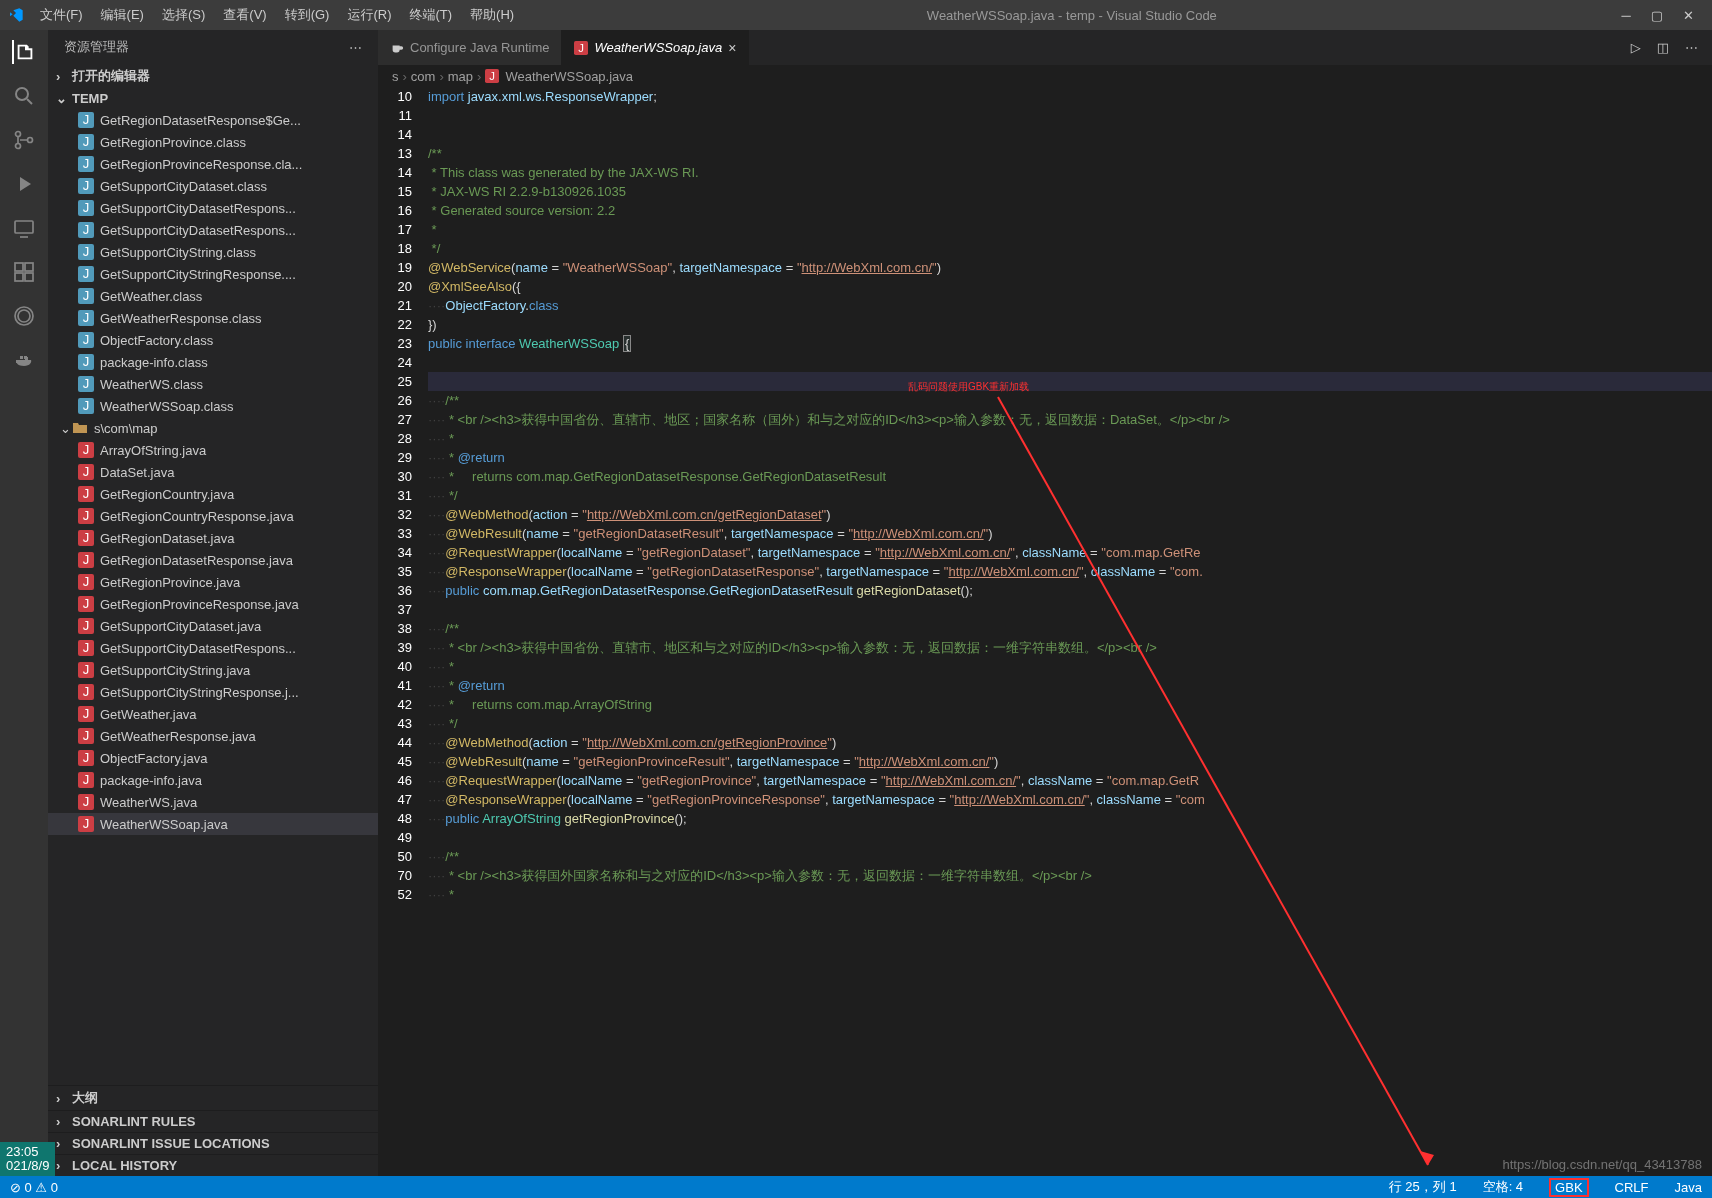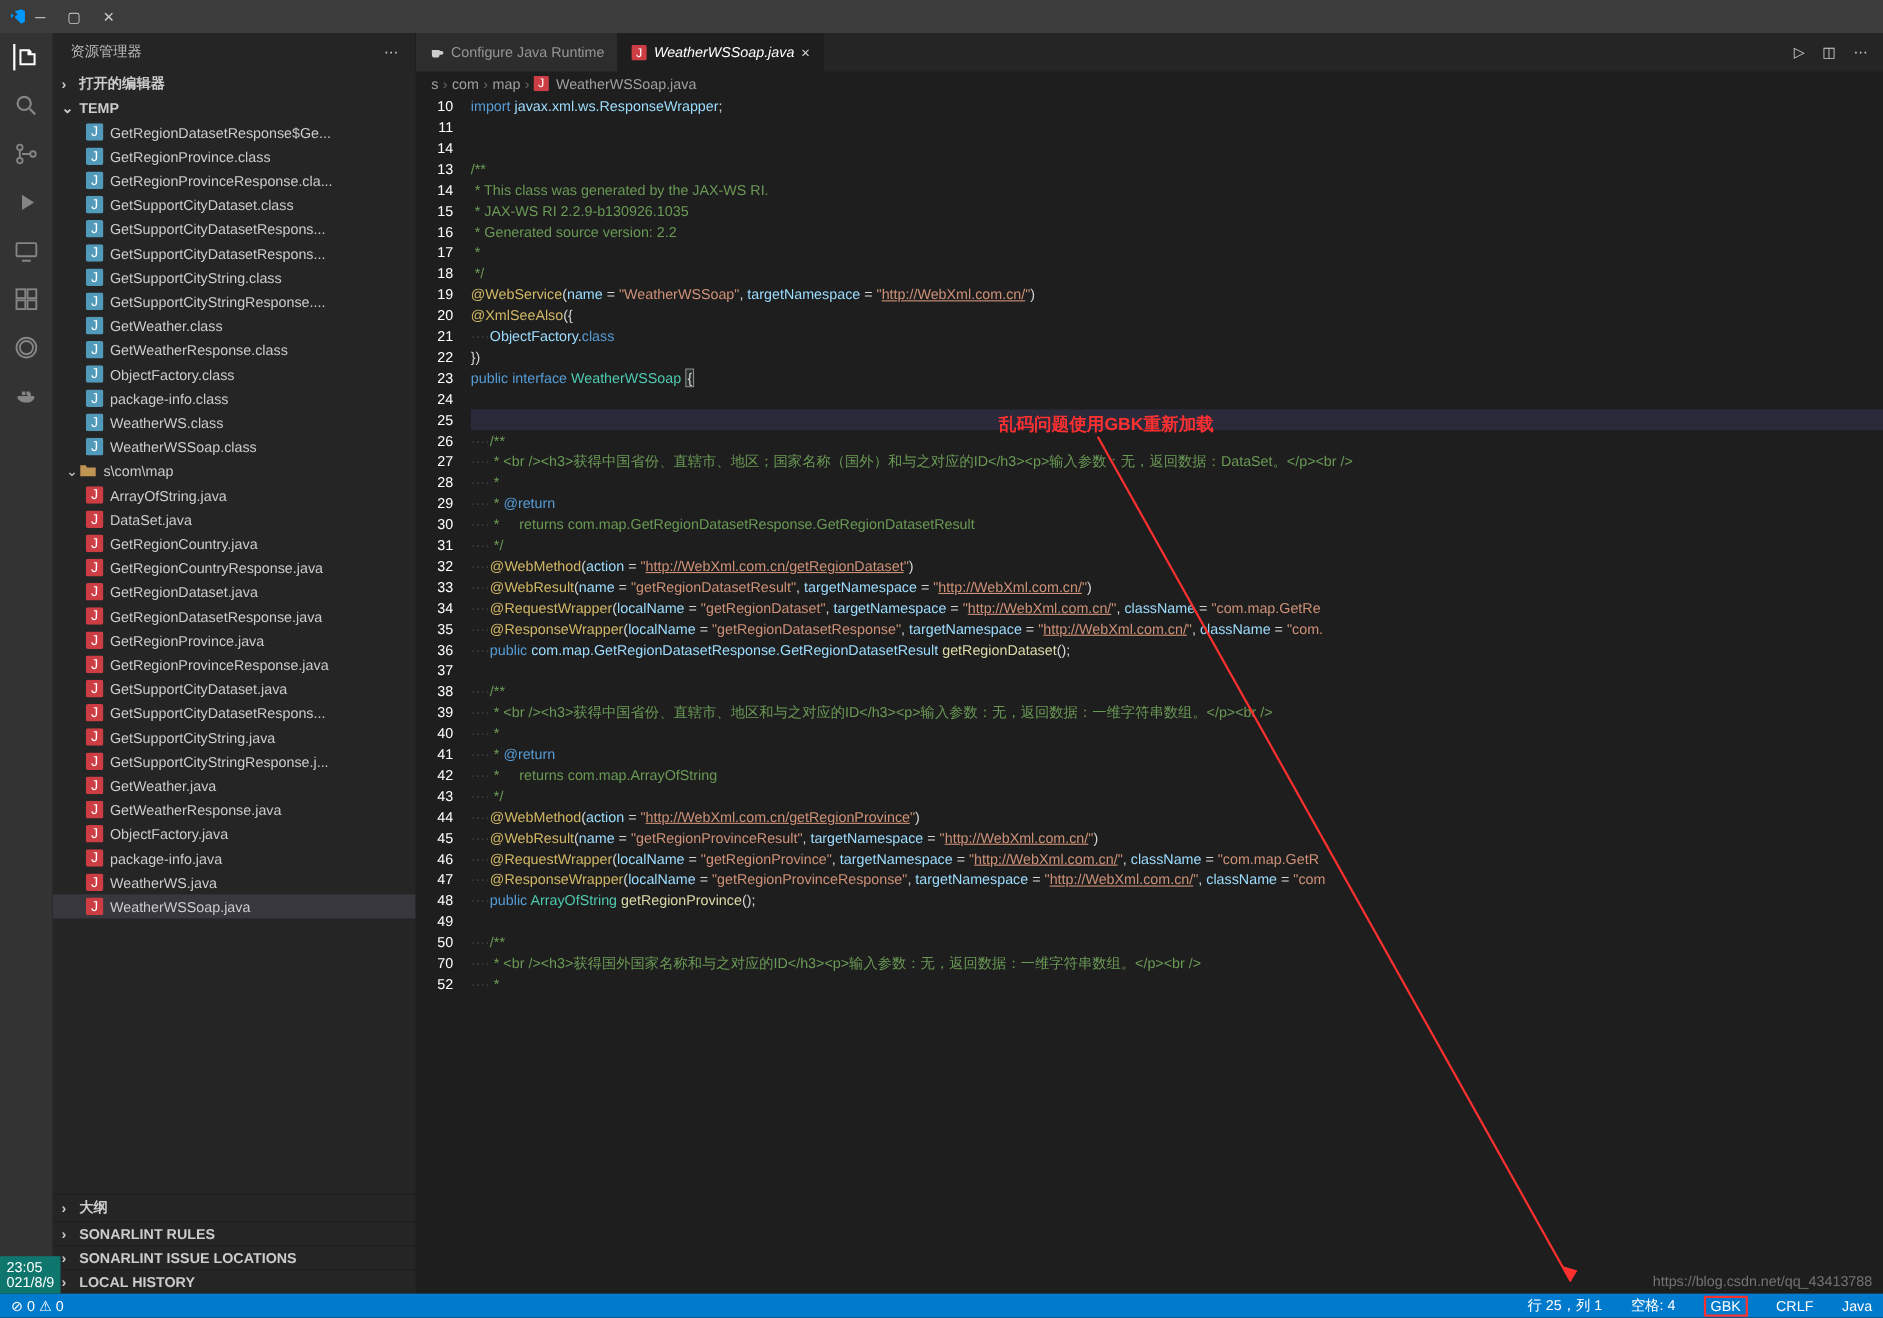--- a/index.html
+++ b/index.html
@@ -44,37 +44,48 @@
 .str{color:#ce9178}
 .com{color:#6a9955}
 .docc{color:#6a9955}
 .url{color:#ce9178;text-decoration:underline}
 .cls{color:#4ec9b0}
 .fn{color:#dcdcaa}
 .param{color:#9cdcfe}
 .dot{color:#404040}
 .cursor-line{background:#2a2a3a}
 .bracket-hl{background:#3b514d55;border:1px solid #888;padding:0 1px}
-.annotation{position:absolute;color:#ff3030;font-weight:bold;font-size:16px;pointer-events:none}
+.annotation{position:absolute;color:#ff3030;font-weight:normal;font-size:10px;pointer-events:none}
 .statusbar{height:22px;background:#007acc;display:flex;align-items:center;color:#fff;font-size:12px;padding:0 10px;position:relative}
 .statusbar .sb-left{display:flex;gap:12px;align-items:center}
 .statusbar .sb-right{margin-left:auto;display:flex;gap:26px;align-items:center}
 .statusbar .enc{border:2px solid #ff3030;padding:0 4px}
 .watermark{position:absolute;right:10px;bottom:26px;color:#aaa;font-size:13px;opacity:.6}
 .time-badge{position:absolute;left:0;bottom:22px;background:#0f766e;color:#fff;font-size:12px;padding:3px 6px;line-height:14px}
 svg{display:block}
 .java-red{fill:#cc3e44}
 </style>
 </head>
 <body>
 
 <div class="titlebar">
   <svg class="vscode-icon" viewBox="0 0 24 24">
       <path fill="#0098ff" d="M17 2l5 3v14l-5 3-9-9 4-4-4-4 9-3zm-10 9l-4 3V8l4 3z"></path>
     </svg>
+  <div class="menus" id="menus">
+      <span class="menu-item">文件(F)</span>
+      <span class="menu-item">编辑(E)</span>
+      <span class="menu-item">选择(S)</span>
+      <span class="menu-item">查看(V)</span>
+      <span class="menu-item">转到(G)</span>
+      <span class="menu-item">运行(R)</span>
+      <span class="menu-item">终端(T)</span>
+      <span class="menu-item">帮助(H)</span>
+    </div>
+  <div class="title">WeatherWSSoap.java - temp - Visual Studio Code</div>
   <div class="winbtns">
     <span>─</span>
     <span>▢</span>
     <span>✕</span>
   </div>
 </div>
 
 <div class="main">
 
   <div class="activitybar">

